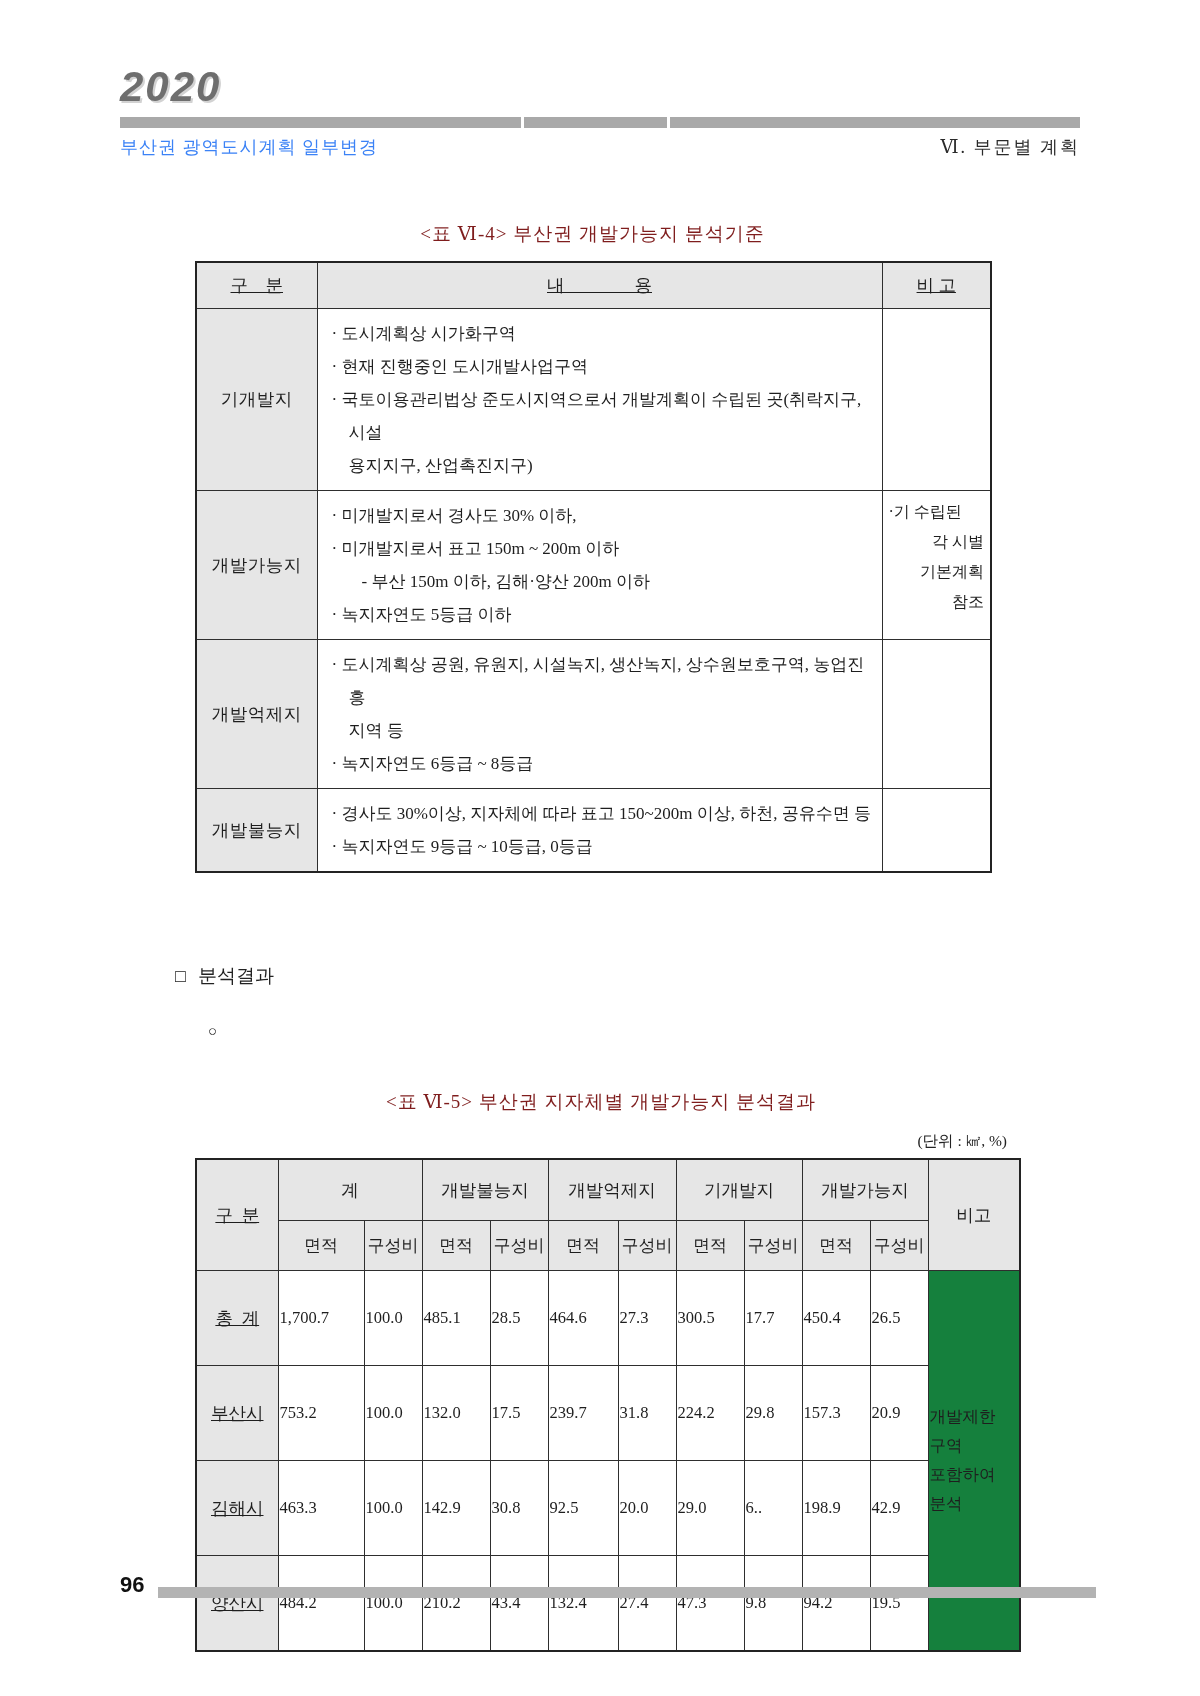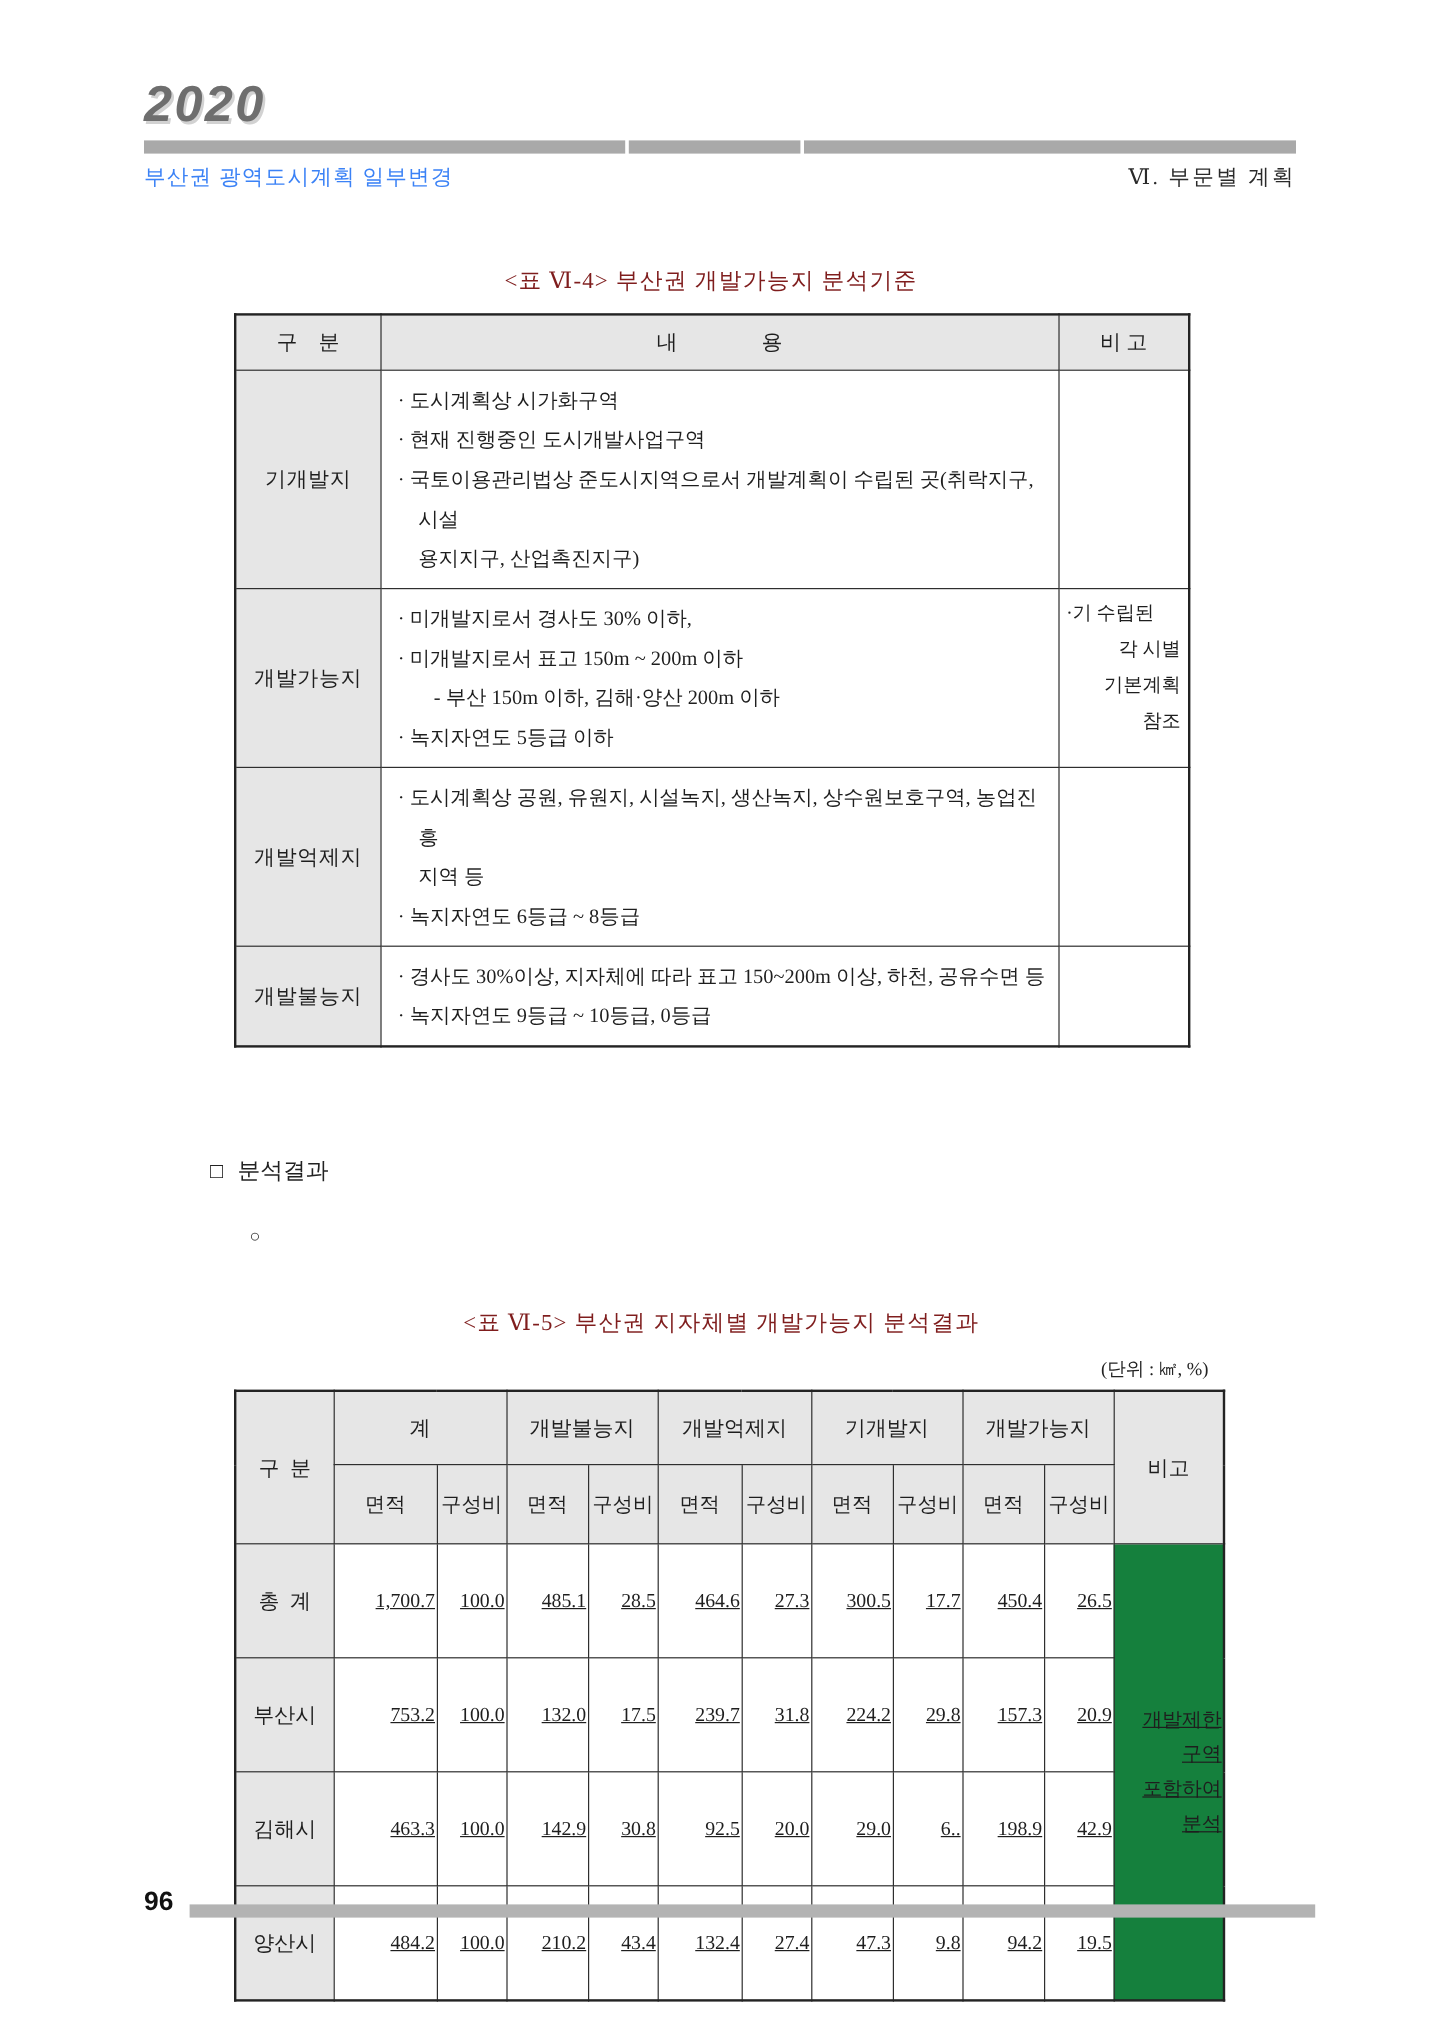--- a/index.html
+++ b/index.html
@@ -17,21 +17,21 @@
     letter-spacing:2px; line-height:1; text-shadow:2px 2px 0 #d2d2d2;
   }
   .head-bar { display:flex; gap:3px; margin-top:9px; height:11px; }
   .head-bar .seg { background:#a9a9a9; height:100%; }
   .seg1 { flex:42; } .seg2 { flex:15; } .seg3 { flex:43; }
   .head-row { display:flex; justify-content:space-between; margin-top:7px; }
   .head-left  { font-size:18px; color:#3b82f6; letter-spacing:1px; }
   .head-right { font-size:18px; color:#2a2a2a; letter-spacing:2px; }
 
   
-  .pre { white-space:pre-wrap; }
+  .pre { white-space:pre-wrap;text-decoration:underline; }
   .tbl-title { text-align:center; font-size:19px; color:#7f1d1d; letter-spacing:1px; }
   table { border-collapse:collapse; table-layout:fixed; }
   th, td { border:1px solid #2e2e2e; }
   th { font-weight:normal; }
 
   
   .t1-wrap { margin-left:75px; width:795px; margin-top:62px; }
   .t1 { width:795px; border:2px solid #232323; margin-top:14px; font-size:17px; }
   .t1 thead th { background:#e6e6e6; height:46px; text-align:center; font-size:17.5px; }
   .t1 tbody th { background:#e6e6e6; text-align:center; font-size:17.5px; letter-spacing:0.5px; }
@@ -52,24 +52,24 @@
   .para { margin-top:26px; margin-left:88px; display:flex; gap:14px; font-size:17.5px; }
   .para .marker { line-height:32px; font-size:15px; }
   .para-lines div { line-height:32px; }
 
   
   .t2-wrap { margin-left:75px; width:812px; margin-top:42px; }
   .unit-line { text-align:right; font-size:15.5px; margin-top:16px; color:#222; }
   .t2 { width:812px; border:2px solid #232323; margin-top:6px; font-size:17px; }
   .t2 th { background:#e6e6e6; text-align:center; }
   .t2 thead tr.grp th { height:62px; font-size:17.5px; }
-  .t2 thead tr.sub th { height:66px; font-size:17px; }
+  .t2 thead tr.sub th { height:50px; font-size:17px; }
   .t2 tbody th { height:95px; font-size:17.5px; }
-  .t2 tbody td { text-align:right; vertical-align:middle; font-size:16.5px;
-                 font-family:"Liberation Serif","DejaVu Serif",serif;text-decoration:underline; }
+  .t2 tbody td { text-align:left; vertical-align:middle; font-size:16.5px;
+                 font-family:"Liberation Serif","DejaVu Serif",serif; }
   .t2 td.remark-cell { background:#15803d; font-size:16.5px; }
   .t2 td.remark-cell div { line-height:29px; }
 
   
   .footer { position:absolute; left:120px; right:104px; top:1572px;
             display:flex; align-items:flex-end; gap:14px; }
   .page-num { font-family:"Liberation Sans","DejaVu Sans",sans-serif;
               font-size:22px; font-weight:bold; color:#111; }
   .foot-bar { flex:1; height:11px; background:#b3b3b3; }
 </style>

